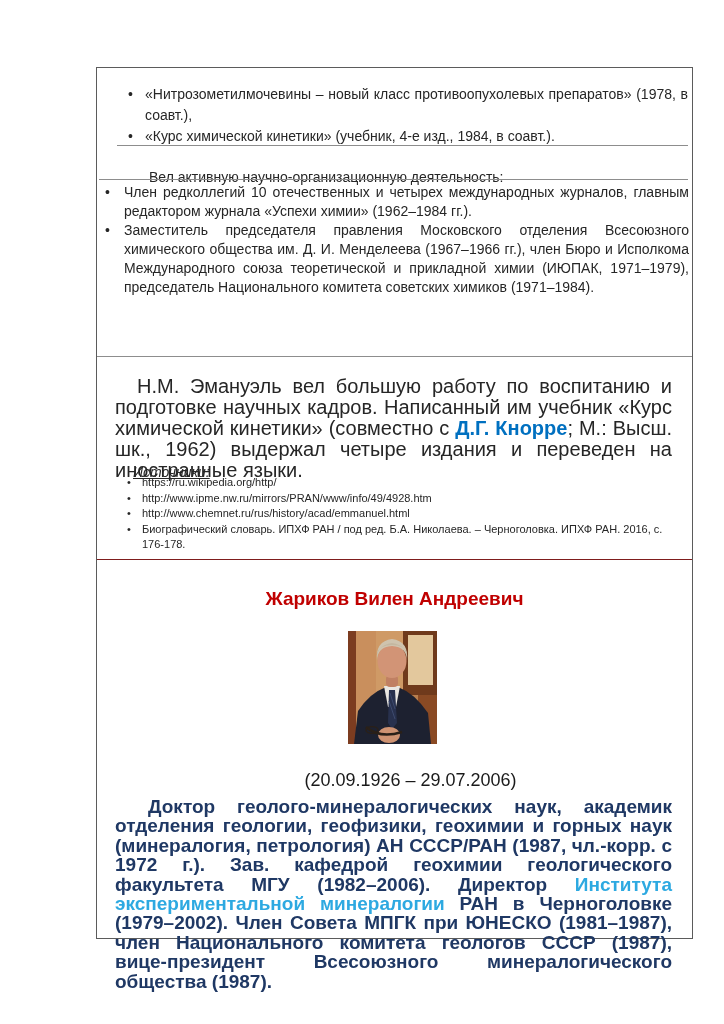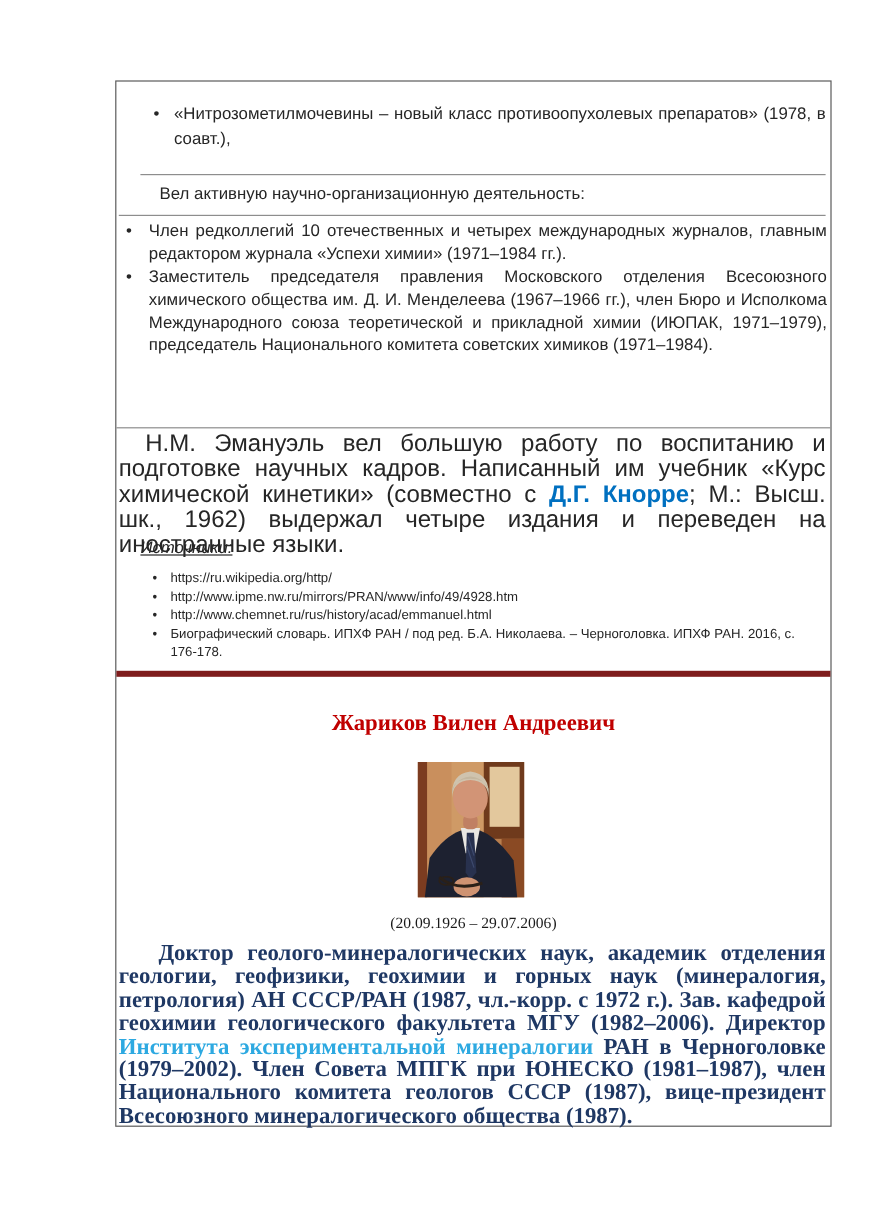--- a/index.html
+++ b/index.html
@@ -20,24 +20,24 @@
     left: 96px;
     top: 67px;
     width: 597px;
     height: 872px;
     border: 1px solid #5b5b5b;
     box-sizing: border-box;
     background: #ffffff;
   }
   .cell { position: relative; box-sizing: border-box; }
   .cell1 { height: 491px; }
-  .cell2 { height: 379px; border-top: 5px solid #7f1d1d; font-family: Liberation Serif, serif; }
+  .cell2 { height: 379px; border-top: 1px solid #7f1d1d; }
 
   ul { list-style: none; margin: 0; padding: 0; }
-  p  { margin: 0; }
+  p  { margin: 16px; }
 
   .rule { position: absolute; height: 0; border-top: 1px solid #8d8d8d; }
   .rule-a { top: 77px;  left: 20px; width: 571px; }
   .rule-b { top: 111px; left: 2px;  width: 589px; }
   .rule-c { top: 288px; left: 0;    width: 595px; }
 
   .works-list { position: absolute; top: 16px; left: 0; right: 4px; }
   .works-list li {
     position: relative; padding-left: 48px;
     font-size: 14px; line-height: 21px; text-align: justify;
@@ -80,48 +80,49 @@
     margin: 0; text-align: center;
     font-size: 19px; line-height: 24px; font-weight: bold; color: #c00000;
   }
   .photo {
     position: absolute; top: 71px; left: 251px;
     width: 89px; height: 113px;
   }
   .photo svg { display: block; width: 89px; height: 113px; }
   .dates {
     position: absolute; top: 196px; left: 0; width: 100%;
-    text-align: center; font-size: 13px; line-height: 17px; color: #1a1a1a;
+    text-align: center; font-size: 18px; line-height: 17px; color: #1a1a1a;
   }
   .summary {
     position: absolute; top: 221px; left: 2px; right: 4px;
     font-size: 19px; line-height: 19.4px; font-weight: bold; color: #1f3864;
     text-align: justify; text-indent: 33px;
   }
   .link-light { color: #2da9e1; font-weight: bold; text-decoration: none; cursor: pointer; }
 </style>
 </head>
 <body>
 
 <div class="doc-table">
 
   <div class="cell cell1">
 
     <ul class="works-list">
       <li>«Нитрозометилмочевины – новый класс противоопухолевых препаратов» (1978, в соавт.),</li>
+      <li>«Курс химической кинетики» (учебник, 4-е изд., 1984, в соавт.).</li>
     </ul>
 
     <div class="rule rule-a"></div>
 
     <p class="activity">Вел активную научно-организационную деятельность:</p>
 
     <div class="rule rule-b"></div>
 
     <ul class="positions-list">
-      <li>Член редколлегий 10 отечественных и четырех международных журналов, главным редактором журнала «Успехи химии» (1971–1984 гг.).</li>
+      <li>Член редколлегий 10 отечественных и четырех международных журналов, главным редактором журнала «Успехи химии» (1962–1984 гг.).</li>
       <li>Заместитель председателя правления Московского отделения Всесоюзного химического общества им. Д. И. Менделеева (1967–1966 гг.), член Бюро и Исполкома Международного союза теоретической и прикладной химии (ИЮПАК, 1971–1979), председатель Национального комитета советских химиков (1971–1984).</li>
     </ul>
 
     <div class="rule rule-c"></div>
 
     <p class="closing"><span>Н.М. Эмануэль вел большую работу по воспитанию и подготовке научных кадров. Написанный им учебник «Курс химической кинетики» (совместно с </span><a class="link-blue">Д.Г. Кнорре</a><span>; М.: Высш. шк., 1962) выдержал четыре издания и переведен на иностранные языки.</span></p>
 
     <p class="sources-label">Источники:</p>
 
     <ul class="sources-list">

